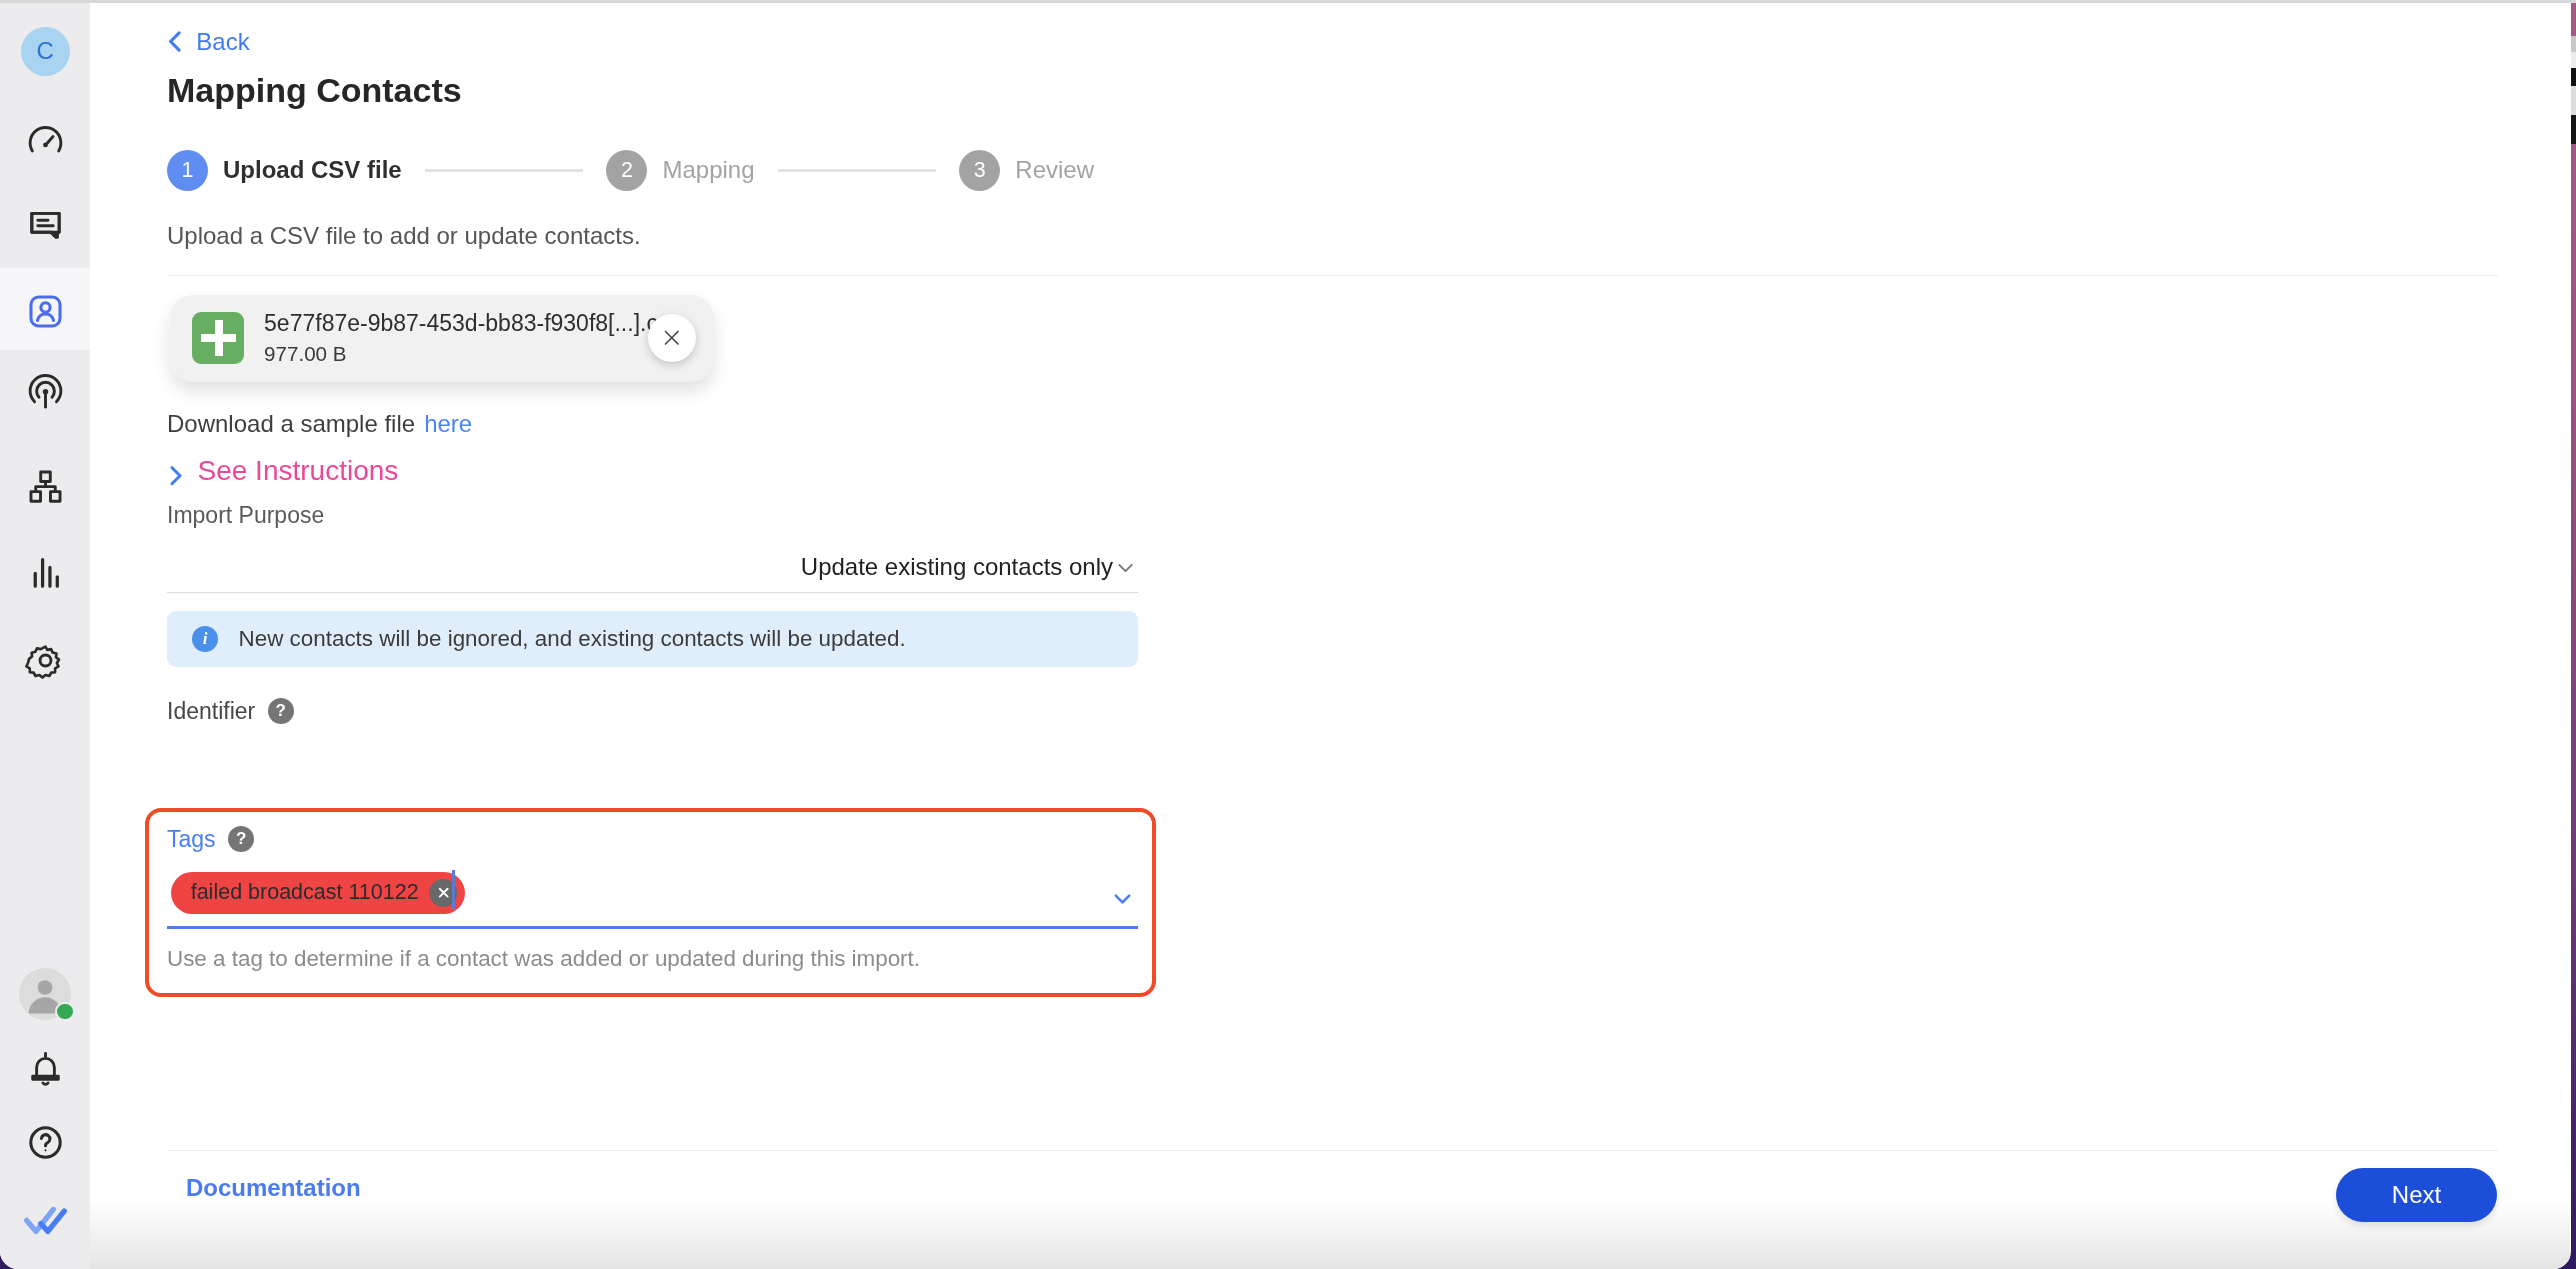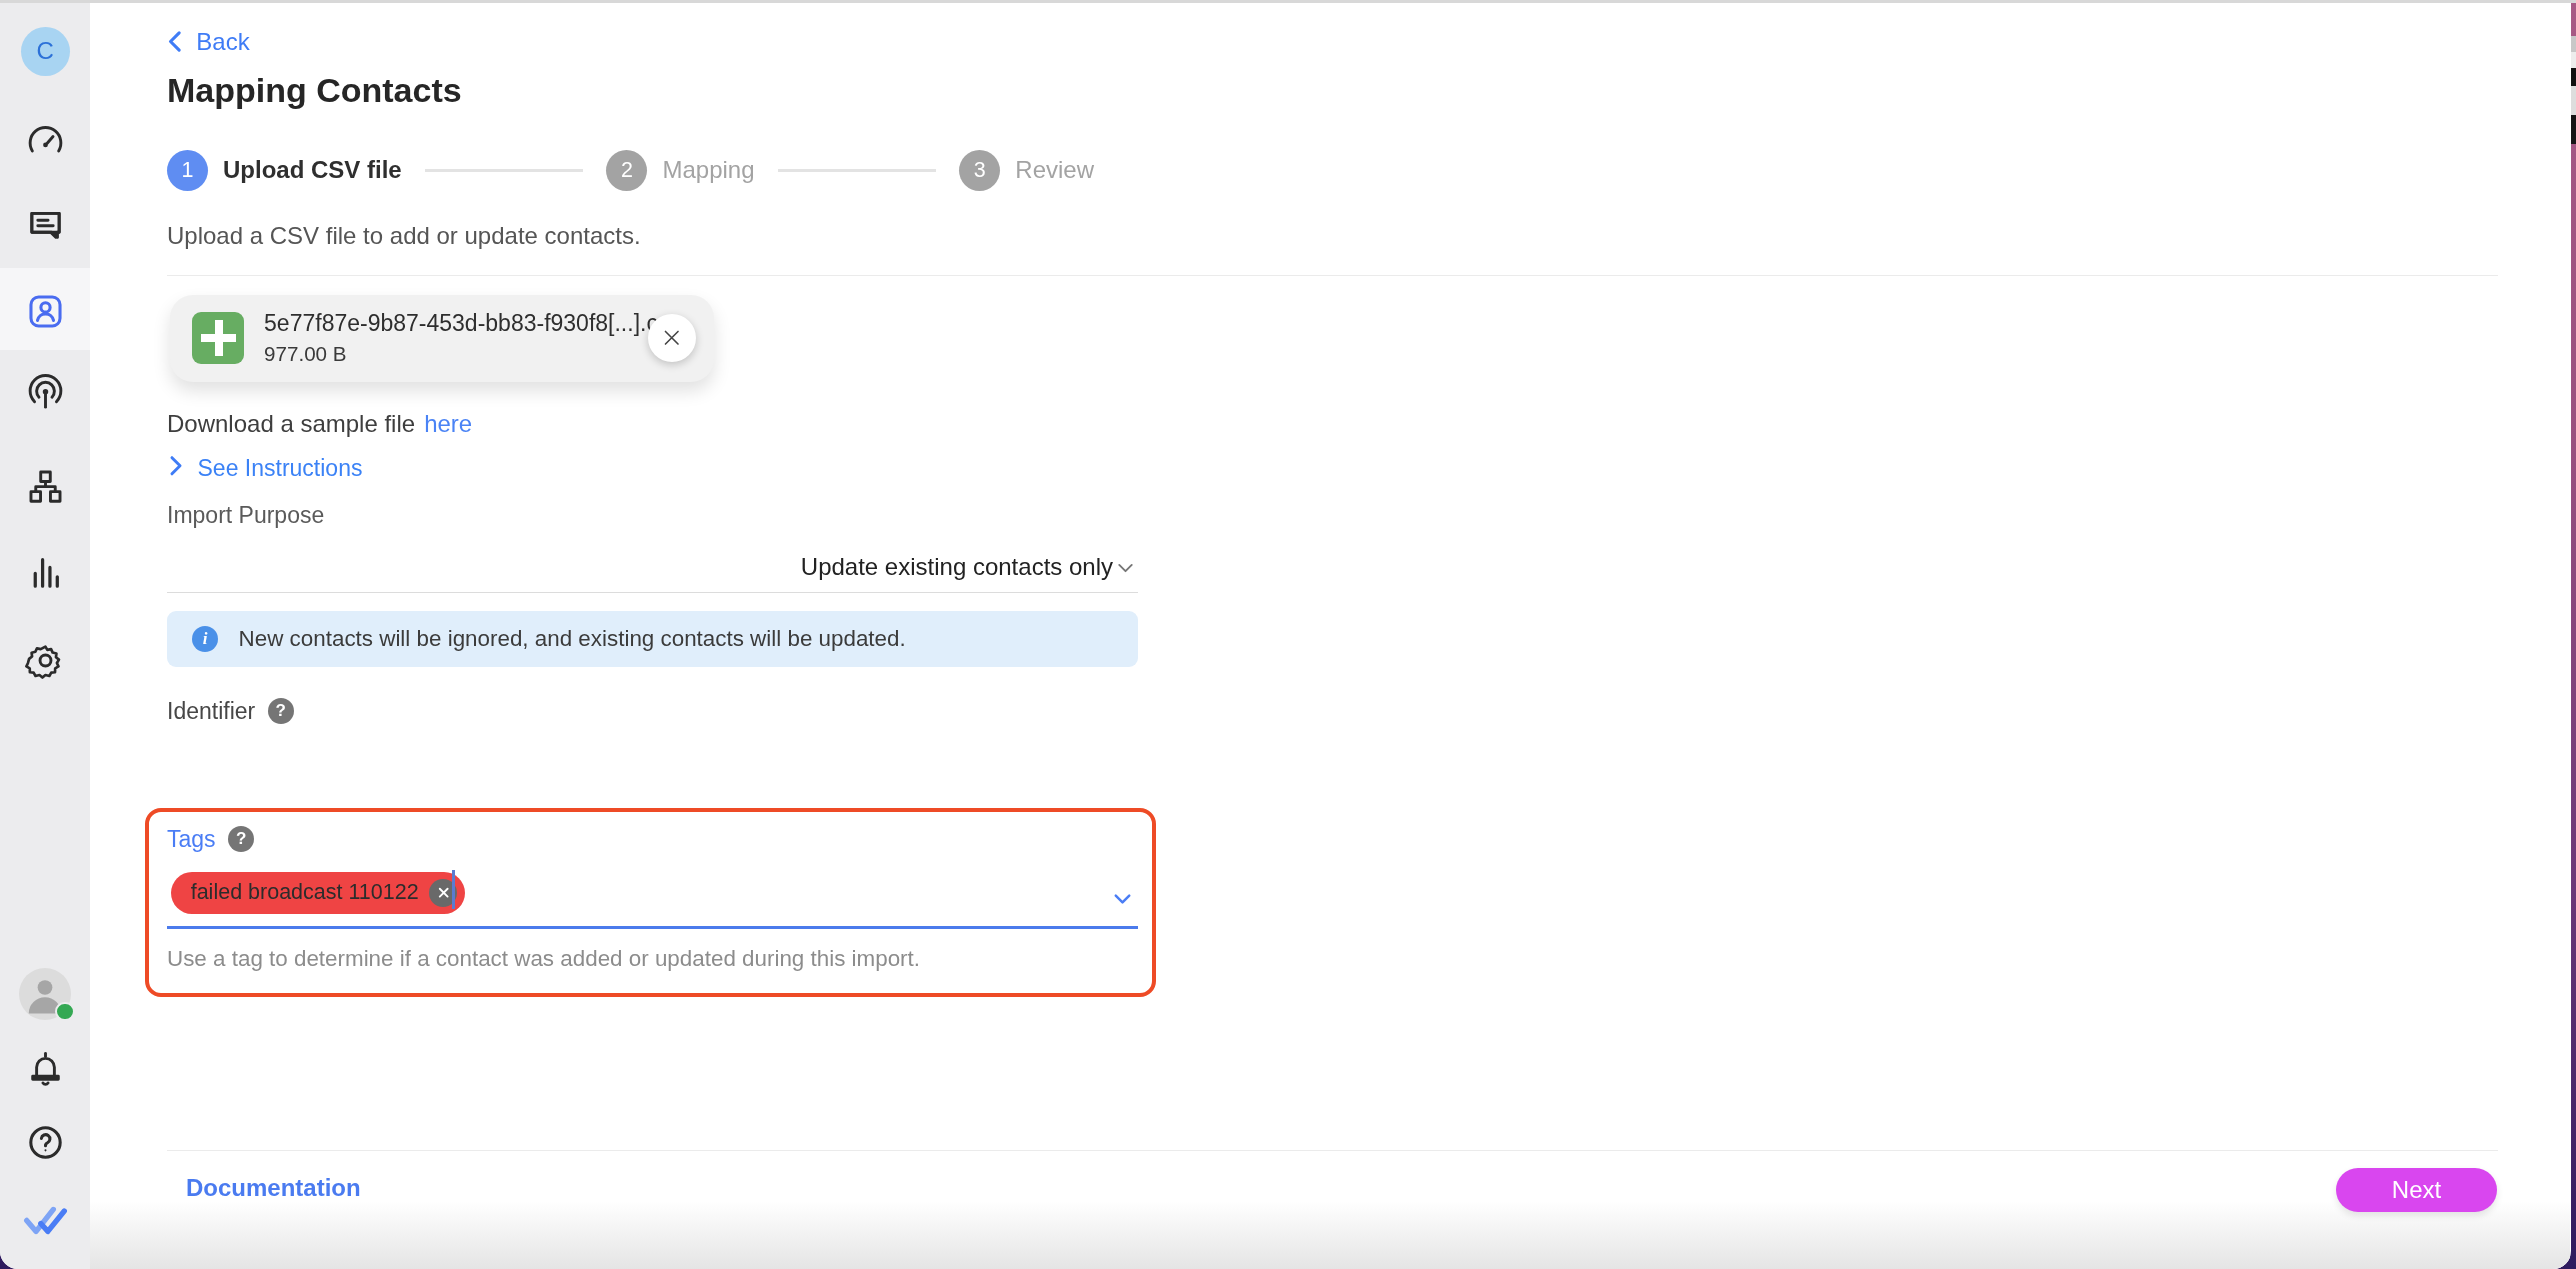--- a/index.html
+++ b/index.html
@@ -72,22 +72,22 @@
   .file-meta { margin-left:19.7px; flex:1; min-width:0; }
   .file-name { font-size:23px; color:#2e2e2e; white-space:nowrap; }
   .file-size { font-size:20.6px; color:#3a3a3a; margin-top:5.4px; }
   .file-close {
     width:48px; height:48px; border-radius:50%; background:#ffffff; flex:none;
     box-shadow:0 2.7px 9px rgba(0,0,0,0.20); display:flex; align-items:center; justify-content:center; cursor:pointer;
   }
   .sample-row { left:77px; top:407px; font-size:24px; color:#3e3e3e; display:flex; gap:9px; }
   .link-blue { color:#4a83f5; cursor:pointer; }
   .see-instructions {
-    left:77px; top:452px; display:flex; align-items:flex-start; gap:12.5px;
-    color:#3b82f6; font-size:23px; font-weight:500; cursor:pointer;
+    left:77px; top:452px; display:flex; align-items:flex-end; gap:12.5px;
+    color:#ec4899; font-size:28px; font-weight:500; cursor:pointer;
   }
   .field-label { font-size:23px; color:#5a5a5a; display:flex; align-items:center; gap:12.5px; }
   .select-row {
     left:77px; width:971px; height:50px; border-bottom:0.9px solid #dcdcdc;
     display:flex; align-items:center; justify-content:flex-end; cursor:pointer;
   }
   .select-value { font-size:24px; color:#222222; }
   .alert {
     left:77px; top:608px; width:971px; height:56px; background:#e0eefb; border-radius:9px;
     display:flex; align-items:center; padding-left:25px; gap:20.6px;
@@ -116,21 +116,21 @@
   }
   .caret { left:362px; top:867px; width:2.7px; height:39px; background:#5b7bd0; }
   .tags-chevron { left:1019px; top:882px; }
   .tags-underline { left:77px; top:923px; width:971px; height:3.6px; background:#4b7bec; }
   .helper { left:77px; top:943px; font-size:22.4px; color:#8c8c8c; }
   
   .bottom-fade { left:0; top:1198px; width:2480px; height:69px; background:linear-gradient(rgba(255,255,255,0),#e4e4e4); }
   .footer-divider { top:1147px; }
   .doc-link { left:96px; top:1171px; font-size:24px; font-weight:700; color:#4a7bf0; cursor:pointer; }
   .next-btn {
-    left:2246px; top:1165px; width:161px; height:44px; border-radius:29.5px; background:#d946ef;
+    left:2246px; top:1165px; width:161px; height:54px; border-radius:29.5px; background:#1d4ed8;
     color:#ffffff; font-size:24px; font-weight:500; display:flex; align-items:center; justify-content:center;
     cursor:pointer; border:none; box-shadow:0 3.6px 7.2px rgba(0,0,0,0.10);
   }
   svg { display:block; }
 </style>
 </head>
 <body>
 
 <div class="edge-frag" style="top:36px;height:16px;background:#c8c8c8;"></div>
 <div class="edge-frag" style="top:52px;height:16px;background:#ededed;"></div>

